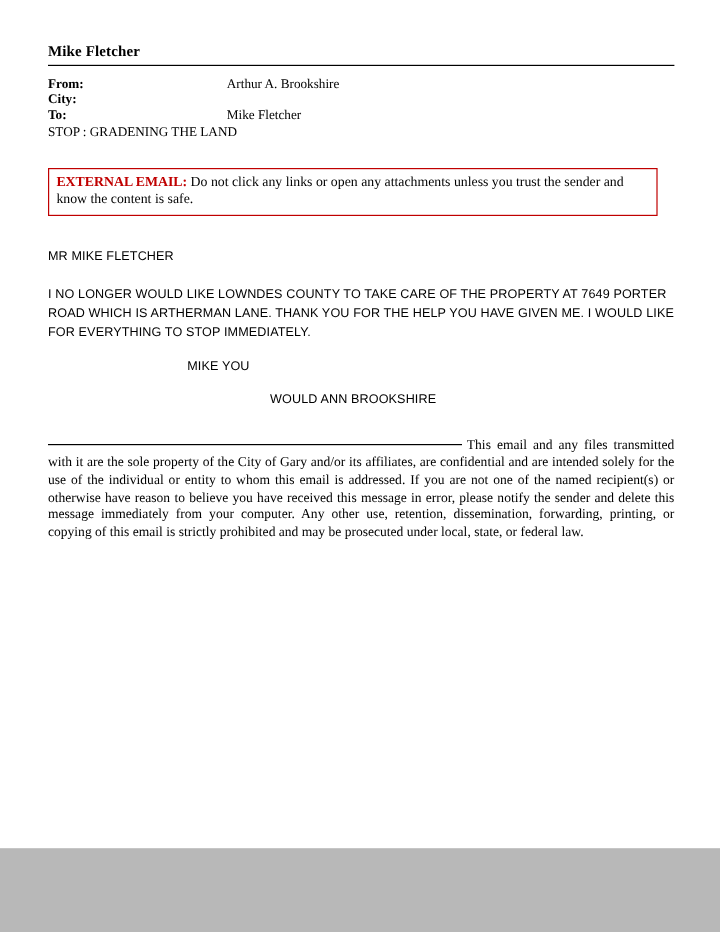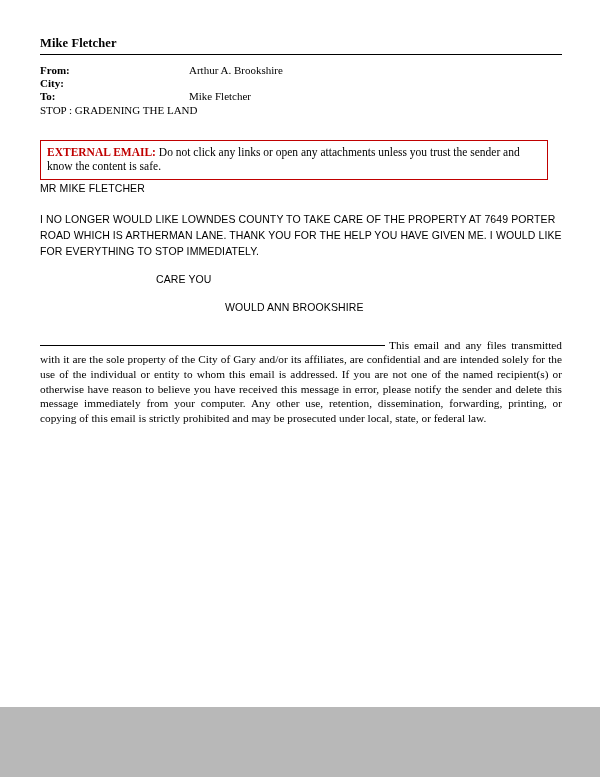--- a/index.html
+++ b/index.html
@@ -59,20 +59,21 @@
     box-sizing: border-box;
   }
   .warning-inner {
     border: 0;
   }
   .warning b {
     color: #c00000;
     font-weight: bold;
   }
   .body-block {
+    margin-top: 26px;
     font-family: "Liberation Sans", sans-serif;
     font-size: 10.5px;
     line-height: 16px;
     letter-spacing: 0.1px;
   }
   .body-para {
     margin: 0 0 15px 0;
   }
   .body-para.tight {
     margin-bottom: 0;
@@ -135,21 +136,21 @@
     </div>
 
     <div class="warning">
       <span class="warning-inner"><b>EXTERNAL EMAIL:</b><span> Do not click any links or open any attachments unless you trust the sender and know the content is safe.</span></span>
     </div>
 
     <div class="body-block">
       <div class="body-para">MR MIKE FLETCHER</div>
       <div class="body-para tight">I NO LONGER WOULD LIKE LOWNDES COUNTY TO TAKE CARE OF THE PROPERTY AT 7649 PORTER ROAD WHICH IS ARTHERMAN LANE. THANK YOU FOR THE HELP YOU HAVE GIVEN ME. I WOULD LIKE FOR EVERYTHING TO STOP IMMEDIATELY.</div>
       <div class="gap-12"></div>
-      <div class="body-para tight indent-1">CARE YOU</div>
+      <div class="body-para tight indent-1">MIKE YOU</div>
       <div class="gap-12"></div>
       <div class="body-para tight indent-2">WOULD ANN BROOKSHIRE</div>
     </div>
 
     <div class="footer-note">
       <span class="rule-inline"></span><span>This email and any files transmitted with it are the sole property of the City of Gary and/or its affiliates, are confidential and are intended solely for the use of the individual or entity to whom this email is addressed. If you are not one of the named recipient(s) or otherwise have reason to believe you have received this message in error, please notify the sender and delete this message immediately from your computer. Any other use, retention, dissemination, forwarding, printing, or copying of this email is strictly prohibited and may be prosecuted under local, state, or federal law.</span>
     </div>
 
   </div>
 

